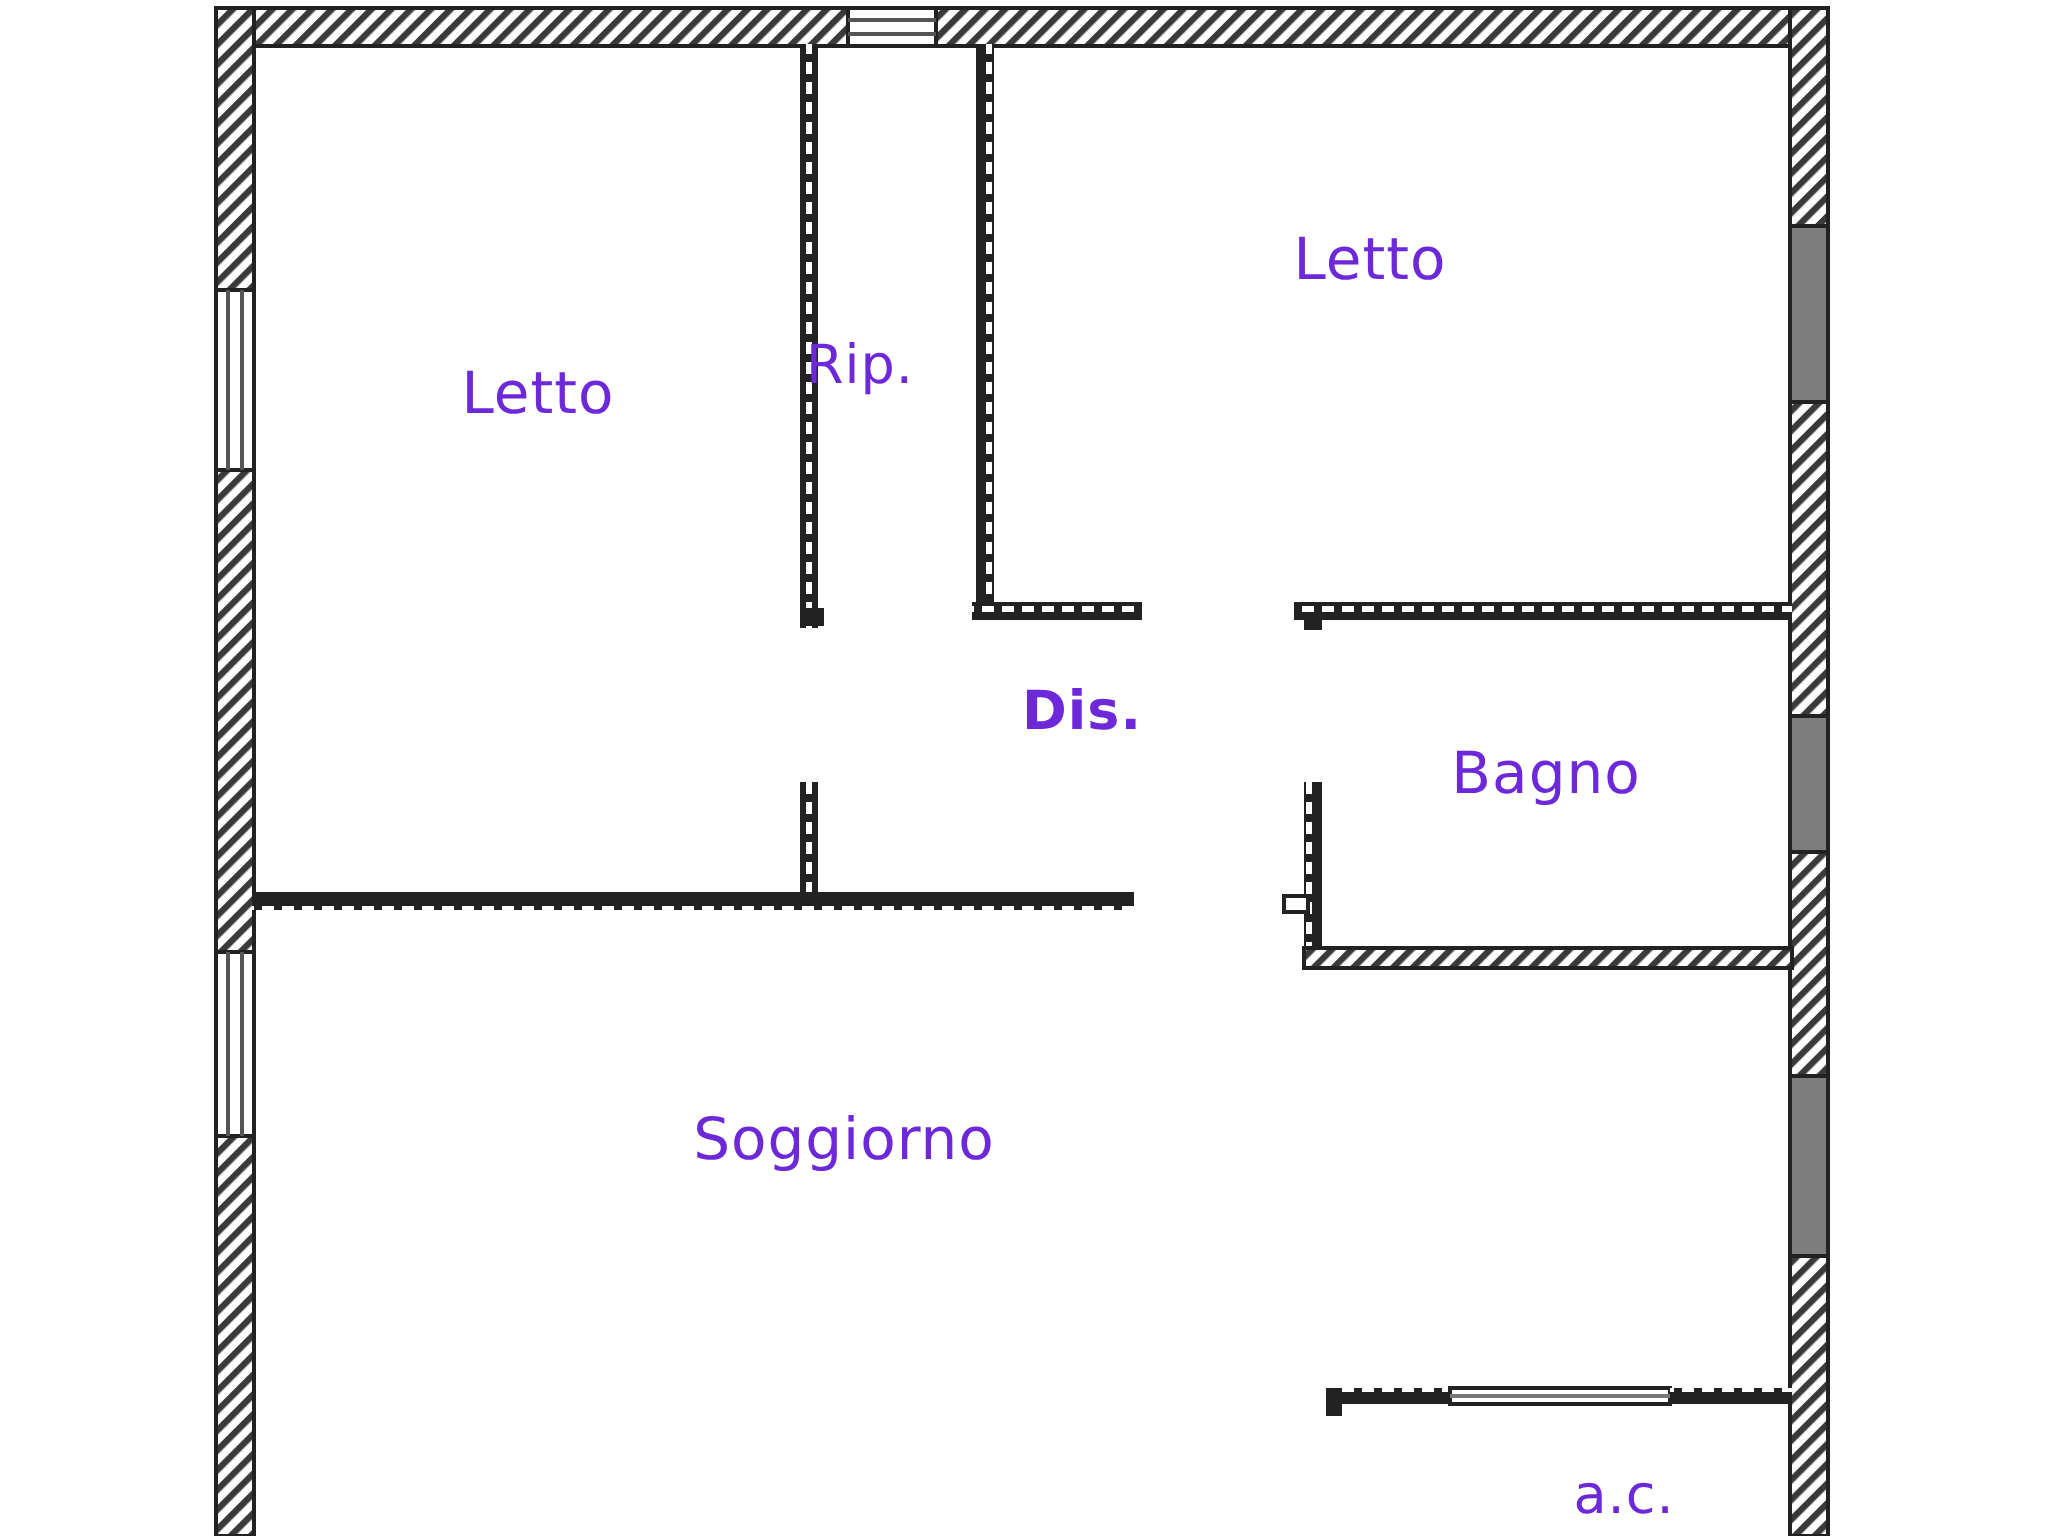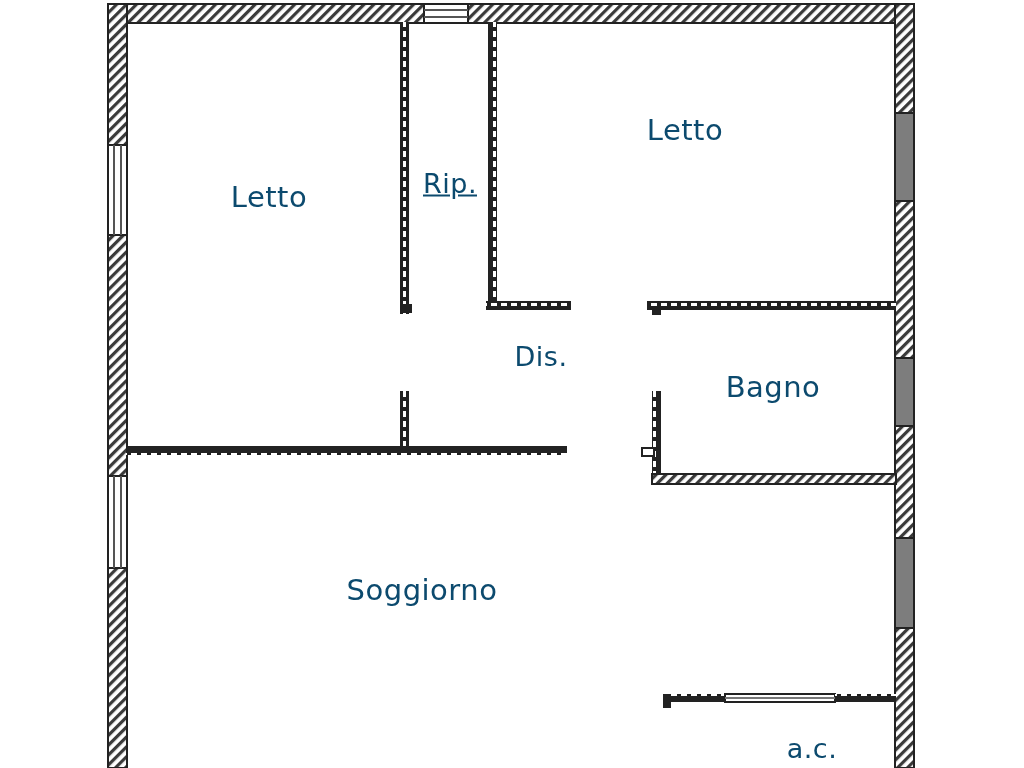--- a/index.html
+++ b/index.html
@@ -1,19 +1,19 @@
 <!DOCTYPE html>
 <html><head>
   <meta charset="utf-8">
   <style>
     html, body { margin: 0; padding: 0; background: #ffffff; }
     body { width: 1024px; height: 768px; overflow: hidden; position: relative; font-family: "DejaVu Sans", sans-serif; }
     .plan { position: absolute; left: 0; top: 0; width: 1024px; height: 768px; }
     .label {
-      position: absolute; font-family: "DejaVu Sans", sans-serif; color: #0c4a6e;
+      position: absolute; font-family: "DejaVu Sans", sans-serif; color: #6d28d9;
       font-size: 29px; letter-spacing: 0.5px; white-space: nowrap; line-height: 1;
       transform: translate(-50%, -50%);
     }
     .label.small { font-size: 27px; }
   </style>
 </head>
 <body>
 
 <svg class="plan" width="1024" height="768" viewBox="0 0 1024 768" xmlns="http://www.w3.org/2000/svg">
   <defs>
@@ -84,18 +84,18 @@
       <rect x="663" y="694" width="62" height="8" fill="url(#dash)"></rect>
       <rect x="663" y="694" width="8" height="14" fill="#222"></rect>
       <rect x="725" y="694" width="110" height="8" fill="#ffffff" stroke="#222" stroke-width="2"></rect>
       <line x1="725" y1="698" x2="835" y2="698" stroke="#777" stroke-width="2"></line>
       <rect x="835" y="694" width="61" height="8" fill="url(#dash)"></rect>
     </g>
   </g>
 </svg>
 
 <div class="label" style="left:269px; top:197px;">Letto</div>
-<div class="label small" style="left:450px; top:183px;text-decoration:underline;">Rip.</div>
+<div class="label small" style="left:430px; top:183px;">Rip.</div>
 <div class="label" style="left:685px; top:130px;">Letto</div>
-<div class="label small" style="left:541px; top:356px;">Dis.</div>
+<div class="label small" style="left:541px; top:356px;font-weight:bold;">Dis.</div>
 <div class="label" style="left:773px; top:387px;">Bagno</div>
-<div class="label" style="left:422px; top:590px;">Soggiorno</div>
+<div class="label" style="left:422px; top:570px;">Soggiorno</div>
 <div class="label small" style="left:812px; top:748px;">a.c.</div>
 
 </body></html>

